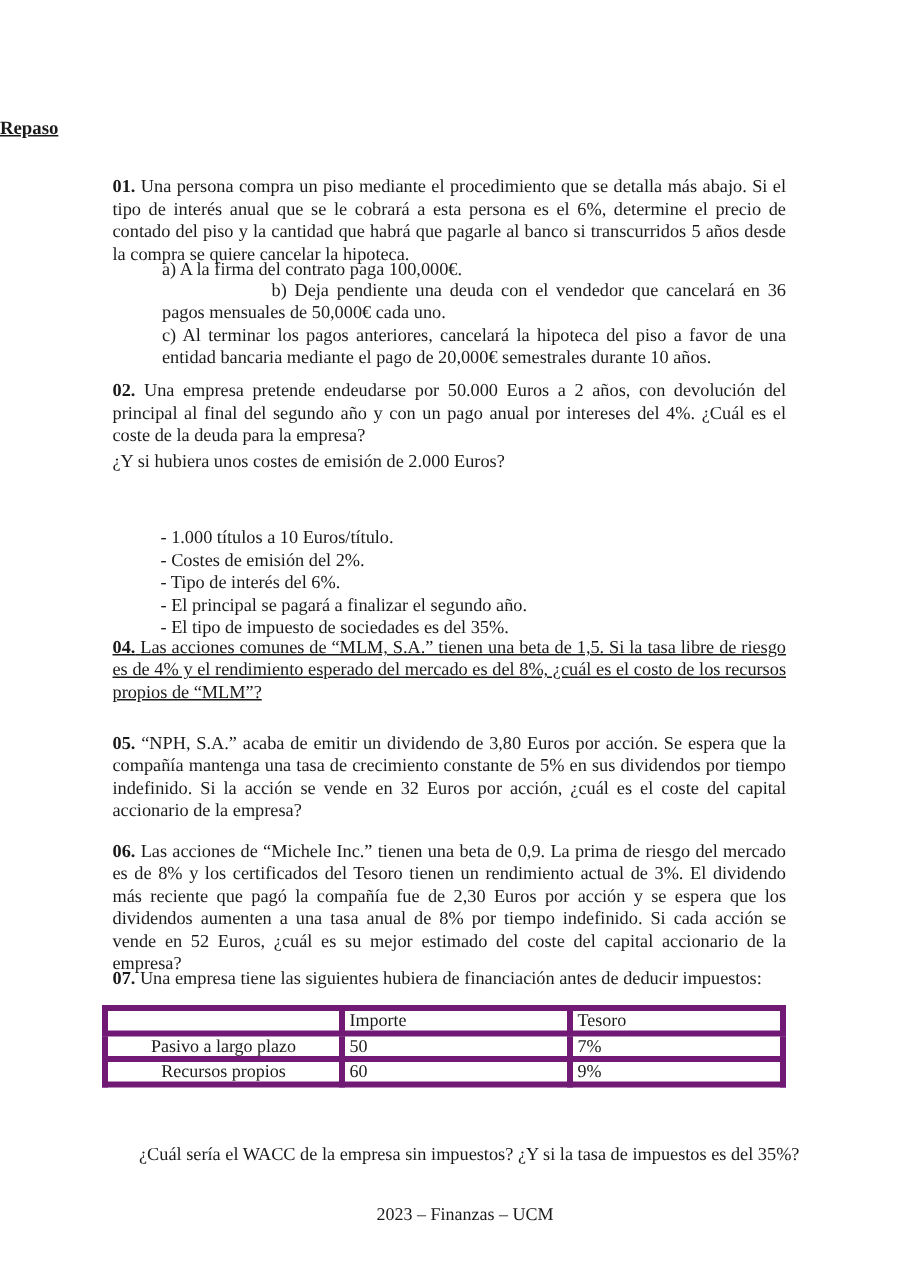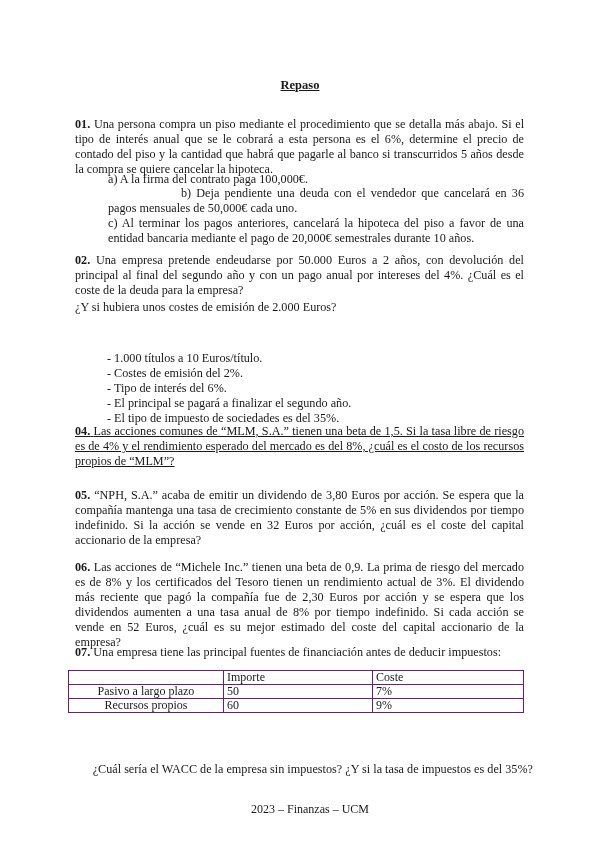--- a/index.html
+++ b/index.html
@@ -1,29 +1,29 @@
 <!DOCTYPE html>
 <html><head>
 <meta charset="utf-8">
 <style>
   html, body { margin: 0; padding: 0; background: #ffffff; }
   body { width: 600px; height: 848px; position: relative; overflow: hidden;
          font-family: "Liberation Serif", serif; color: #1a1a1a; font-size: 12.2px; line-height: 15px; }
   .page { position: absolute; left: 0; top: 0; width: 600px; height: 848px; }
-  .title { position: absolute; top: 78px; left: 0; width: 600px; text-align: center;
+  .title { position: absolute; top: 78px; left: 0; width: 600px; 
            font-weight: bold; text-decoration: underline; font-size: 12.5px; }
   .para { position: absolute; left: 75px; width: 449px; text-align: justify; }
   .para b { font-weight: bold; }
   .indent1 { padding-left: 33px; }
   .sub { position: absolute; left: 75px; width: 449px; text-align: justify; }
   .bullets { position: absolute; left: 107px; width: 420px; }
   .bullets div { height: 15px; }
   table.fin { position: absolute; left: 68px; top: 670px; width: 456px; border-collapse: collapse;
               font-size: 12px; line-height: 13px; }
-  table.fin td { border: 1px solid #701a75; padding: 0 3px; height: 13px; vertical-align: middle; }
+  table.fin td { border: 4px solid #701a75; padding: 0 3px; height: 13px; vertical-align: middle; }
   table.fin td.c1 { width: 148px; text-align: center; }
   table.fin td.c2 { width: 142px; }
   .footer { position: absolute; top: 802px; left: 10px; width: 600px; text-align: center; font-size: 12px; }
 </style>
 </head>
 <body>
 
 <div class="page">
 
   <div class="title">Repaso</div>
@@ -64,29 +64,29 @@
     <span>“NPH, S.A.” acaba de emitir un dividendo de 3,80 Euros por acción. Se espera que la compañía mantenga una tasa de crecimiento constante de 5% en sus dividendos por tiempo indefinido. Si la acción se vende en 32 Euros por acción, ¿cuál es el coste del capital accionario de la empresa?</span>
   </div>
 
   <div class="para" style="top:560px;">
     <b>06.</b>
     <span>Las acciones de “Michele Inc.” tienen una beta de 0,9. La prima de riesgo del mercado es de 8% y los certificados del Tesoro tienen un rendimiento actual de 3%. El dividendo más reciente que pagó la compañía fue de 2,30 Euros por acción y se espera que los dividendos aumenten a una tasa anual de 8% por tiempo indefinido. Si cada acción se vende en 52 Euros, ¿cuál es su mejor estimado del coste del capital accionario de la empresa?</span>
   </div>
 
   <div class="para" style="top:645px;">
     <b>07.</b>
-    <span>Una empresa tiene las principal fuentes de financiación antes de deducir impuestos:</span>
+    <span>Una empresa tiene las siguientes hubiera de financiación antes de deducir impuestos:</span>
   </div>
 
   <table class="fin">
     <tbody>
         <tr>
       <td class="c1"></td>
       <td class="c2">Importe</td>
-      <td>Coste</td>
+      <td>Tesoro</td>
     </tr>
     <tr>
       <td class="c1">Pasivo a largo plazo</td>
       <td class="c2">50</td>
       <td>7%</td>
     </tr>
     <tr>
       <td class="c1">Recursos propios</td>
       <td class="c2">60</td>
       <td>9%</td>

